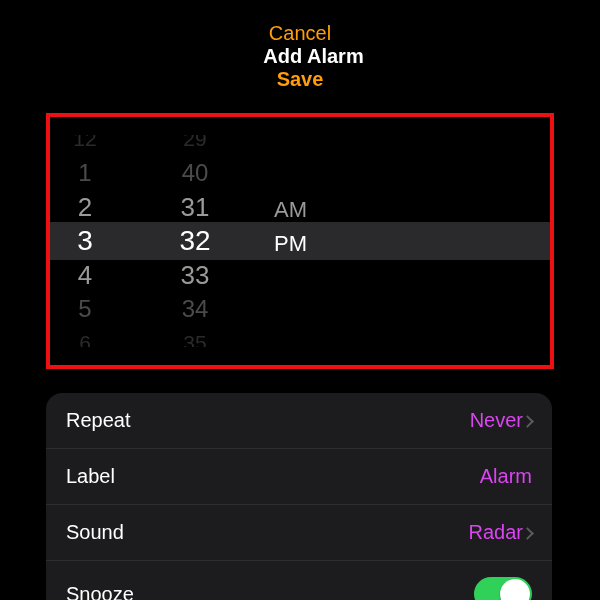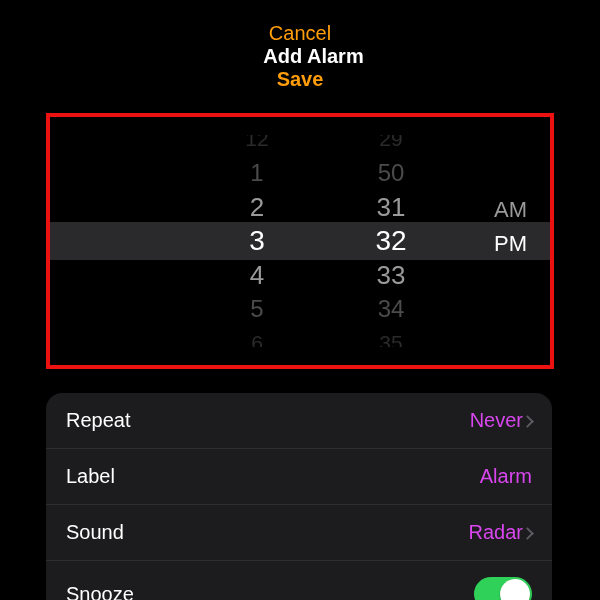--- a/index.html
+++ b/index.html
@@ -39,22 +39,22 @@
   .sel-band {
     position: absolute;
     left: -4px; right: -4px;
     top: 50%; transform: translateY(-50%);
     height: 38px;
     background: #2a2a2c;
   }
   .columns {
     position: relative;
     display: flex;
-    justify-content: flex-end;
-    gap: 64px;
+    justify-content: flex-start;
+    gap: 40px;
     height: 100%;
     z-index: 2;
   }
   .col {
     width: 70px;
     display: flex;
     flex-direction: column;
     align-items: center;
     justify-content: center;
     cursor: grab;
@@ -136,21 +136,21 @@
           <div class="row far1">1</div>
           <div class="row near">2</div>
           <div class="row sel">3</div>
           <div class="row near">4</div>
           <div class="row far1">5</div>
           <div class="row far2">6</div>
         </div>
 
         <div class="col">
           <div class="row far2">29</div>
-          <div class="row far1">50</div>
+          <div class="row far1">40</div>
           <div class="row near">31</div>
           <div class="row sel">32</div>
           <div class="row near">33</div>
           <div class="row far1">34</div>
           <div class="row far2">35</div>
         </div>
 
         <div class="col period">
           <div class="row" style="height:34px"></div>
           <div class="row" style="height:34px"></div>

